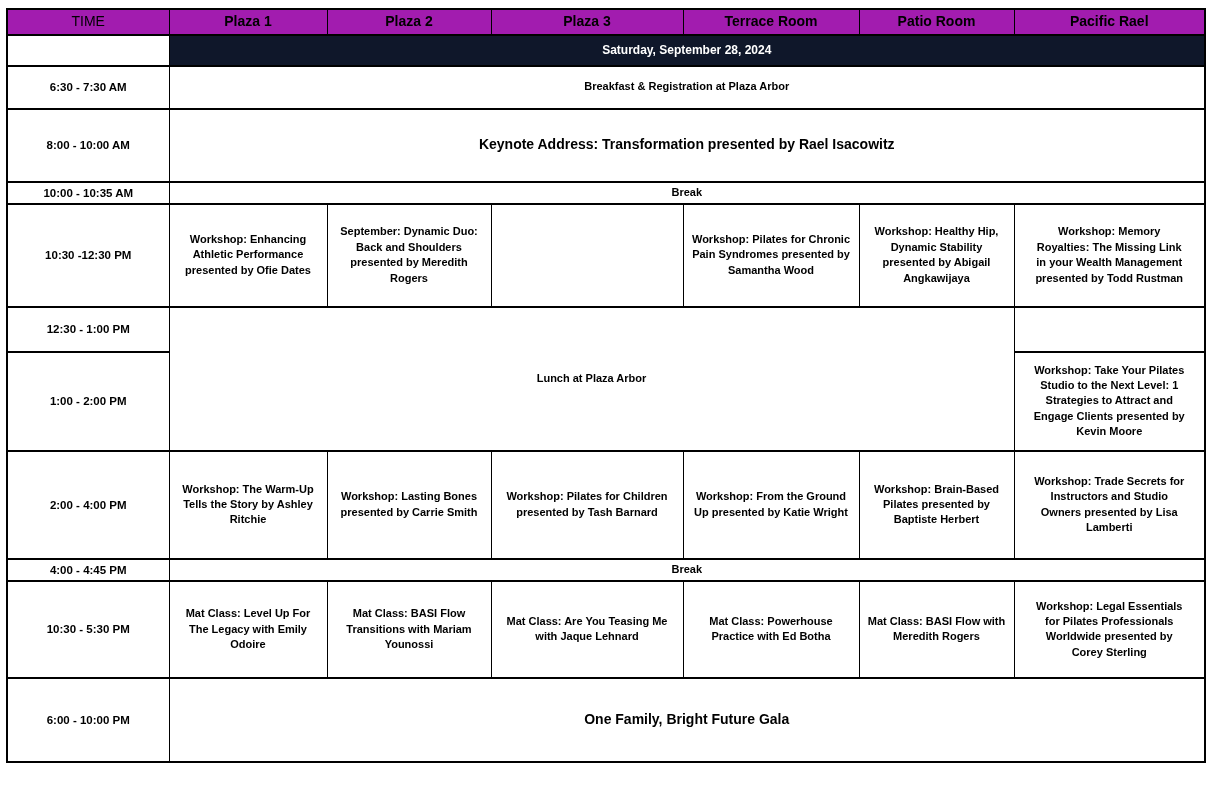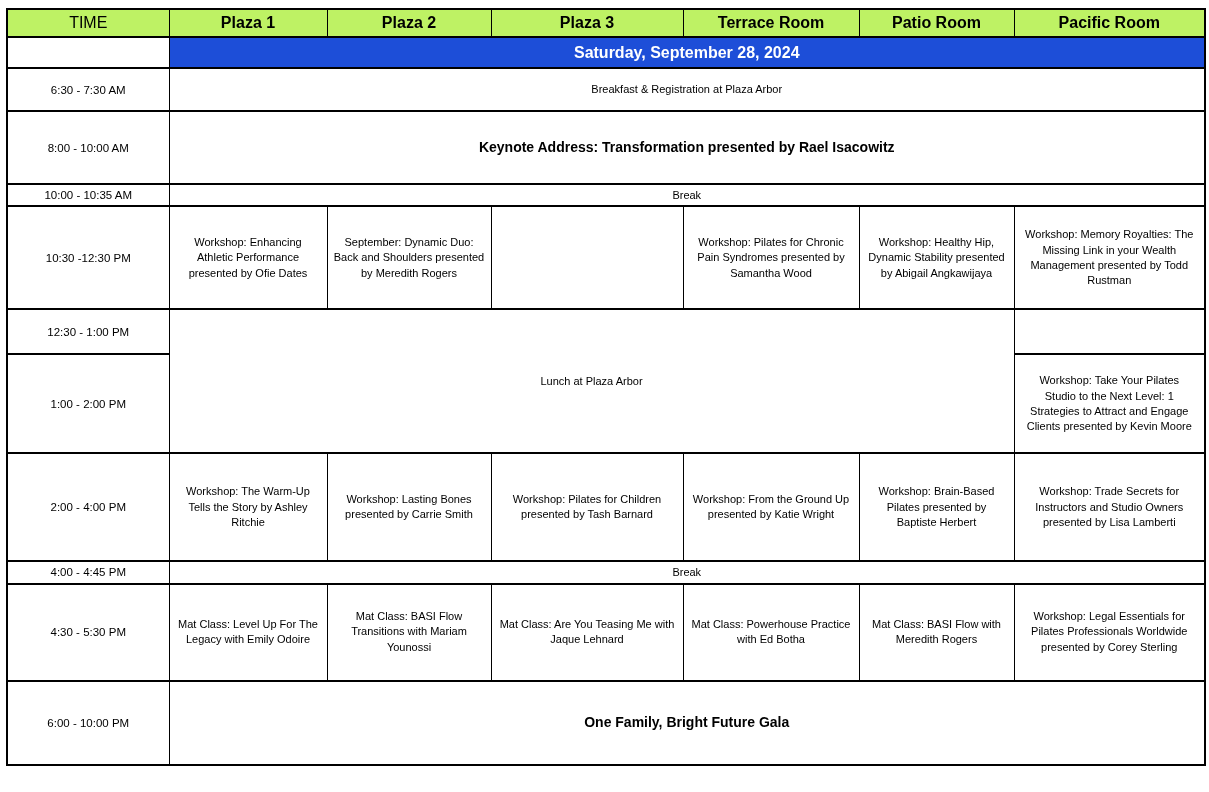--- a/index.html
+++ b/index.html
@@ -10,28 +10,28 @@
   }
   table.schedule {
     border-collapse:collapse; table-layout:fixed;
     width:1198px; border:2px solid #000;
   }
   th, td {
     border:1px solid #000;
     border-top-width:2px; border-bottom-width:2px;
     text-align:center; vertical-align:middle;
     padding:2px 6px; font-size:11px; line-height:1.4;
-    font-weight:normal; overflow:hidden;
+    font-weight:bold; overflow:hidden;
   }
-  th.col-header { background:#bef264; font-weight:bold; font-size:16px; }
+  th.col-header { background:#a21caf; font-weight:bold; font-size:14px; }
   th.time-header { font-weight:normal; }
   td.time { font-size:11.5px; white-space:nowrap; }
-  td.banner-cell { background:#1d4ed8; color:#fff; font-weight:bold; font-size:16px; }
+  td.banner-cell { background:#0f172a; color:#fff; font-weight:bold; font-size:12px; }
   td.big { font-weight:bold; font-size:14px; }
-  td.tight { padding:2px 8px; }
+  td.tight { padding:2px 17px; }
 </style>
 </head>
 <body>
 
 <div class="page">
   <table class="schedule">
     <colgroup>
       <col style="width:162px">
       <col style="width:158px">
       <col style="width:164px">
@@ -42,21 +42,21 @@
     </colgroup>
 
     <tbody>
         <tr style="height:25px">
       <th class="col-header time-header">TIME</th>
       <th class="col-header">Plaza 1</th>
       <th class="col-header">Plaza 2</th>
       <th class="col-header">Plaza 3</th>
       <th class="col-header">Terrace Room</th>
       <th class="col-header">Patio Room</th>
-      <th class="col-header">Pacific Room</th>
+      <th class="col-header">Pacific Rael</th>
     </tr>
 
     <tr style="height:31px">
       <td class="time"></td>
       <td colspan="6" class="banner-cell">Saturday, September 28, 2024</td>
     </tr>
 
     <tr style="height:43px">
       <td class="time">6:30 - 7:30 AM</td>
       <td colspan="6">Breakfast &amp; Registration at Plaza Arbor</td>
@@ -102,21 +102,21 @@
       <td>Workshop: Brain-Based Pilates presented by Baptiste Herbert</td>
       <td class="tight">Workshop: Trade Secrets for Instructors and Studio Owners presented by Lisa Lamberti</td>
     </tr>
 
     <tr style="height:18px">
       <td class="time">4:00 - 4:45 PM</td>
       <td colspan="6">Break</td>
     </tr>
 
     <tr style="height:97px">
-      <td class="time">4:30 - 5:30 PM</td>
+      <td class="time">10:30 - 5:30 PM</td>
       <td>Mat Class: Level Up For The Legacy with Emily Odoire</td>
       <td>Mat Class: BASI Flow Transitions with Mariam Younossi</td>
       <td>Mat Class: Are You Teasing Me with Jaque Lehnard</td>
       <td>Mat Class: Powerhouse Practice with Ed Botha</td>
       <td>Mat Class: BASI Flow with Meredith Rogers</td>
       <td class="tight">Workshop: Legal Essentials for Pilates Professionals Worldwide presented by Corey Sterling</td>
     </tr>
 
     <tr style="height:84px">
       <td class="time">6:00 - 10:00 PM</td>

